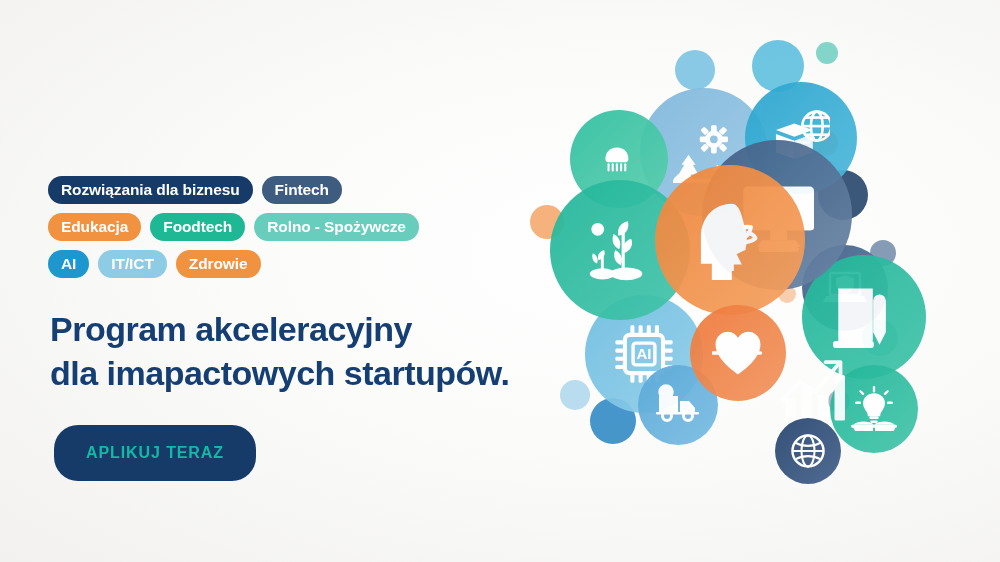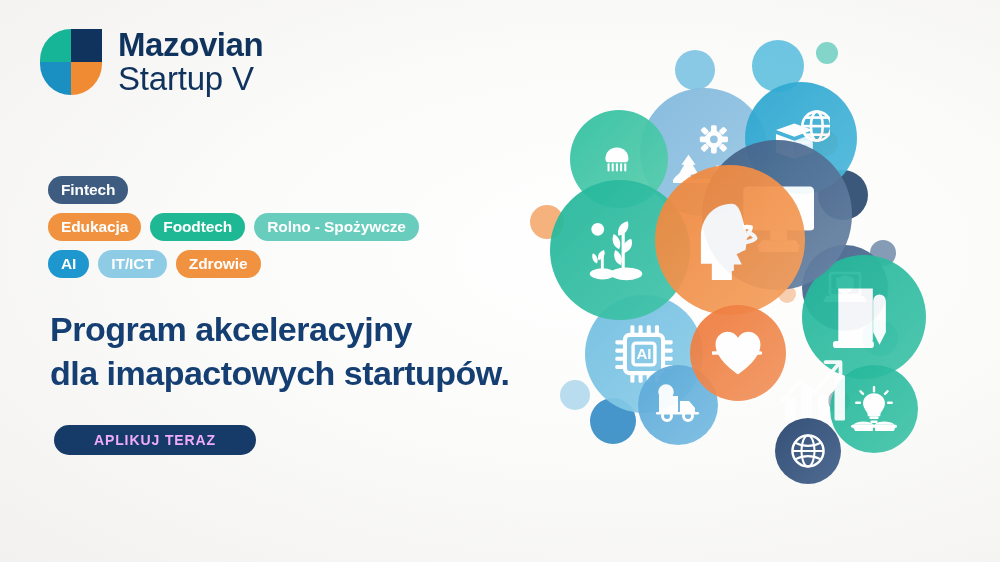--- a/index.html
+++ b/index.html
@@ -40,24 +40,24 @@
   
   #headline {
     position: absolute; left: 50px; top: 308px;
     color: #153f73; font-size: 34px; font-weight: 700;
     line-height: 1.28; letter-spacing: -0.5px;
   }
 
   
   #cta {
     position: absolute; left: 54px; top: 425px;
-    width: 202px; height: 30px;
+    width: 202px; height: 56px;
     background: #173b68; border-radius: 24px;
     border: none; cursor: pointer;
-    color: #f0abfc; font-size: 14px; font-weight: 700;
+    color: #14b8a6; font-size: 16px; font-weight: 700;
     letter-spacing: 0.9px;
     font-family: "Liberation Sans", sans-serif;
   }
 
   
   #footer { position: absolute; left: 0; bottom: 0; width: 1000px; height: 62px; }
   #footer-text {
     position: absolute; left: 30px; top: 12px; width: 250px;
     text-align: center; color: #6f6f6f;
     font-size: 7.1px; line-height: 1.7;
@@ -66,35 +66,24 @@
   
   #cluster { position: absolute; left: 530px; top: 40px; width: 470px; height: 450px; }
   .bub { position: absolute; border-radius: 50%; display: flex; align-items: center; justify-content: center; }
   .bub svg { display: block; }
 </style>
 </head>
 <body>
 
 <div id="poster">
 
-  <div id="logo-block">
-    <div class="logo-mark">
-      <div class="q tl"></div>
-      <div class="q tr"></div>
-      <div class="q bl"></div>
-      <div class="q br"></div>
-    </div>
-    <div class="logo-words">
-      <div class="l1">Mazovian</div>
-      <div class="l2">Startup V</div>
-    </div>
-  </div>
 
   <div id="tags">
       <div class="tag-row">
+        <span class="tag" style="background: rgb(23, 59, 104);">Rozwiązania dla biznesu</span>
         <span class="tag" style="background: rgb(61, 92, 128);">Fintech</span>
       </div>
       <div class="tag-row">
         <span class="tag" style="background: rgb(240, 146, 63);">Edukacja</span>
         <span class="tag" style="background: rgb(31, 184, 148);">Foodtech</span>
         <span class="tag" style="background: rgb(104, 205, 189);">Rolno - Spożywcze</span>
       </div>
       <div class="tag-row">
         <span class="tag" style="background: rgb(29, 151, 206);">AI</span>
         <span class="tag" style="background: rgb(142, 203, 228);">IT/ICT</span>

